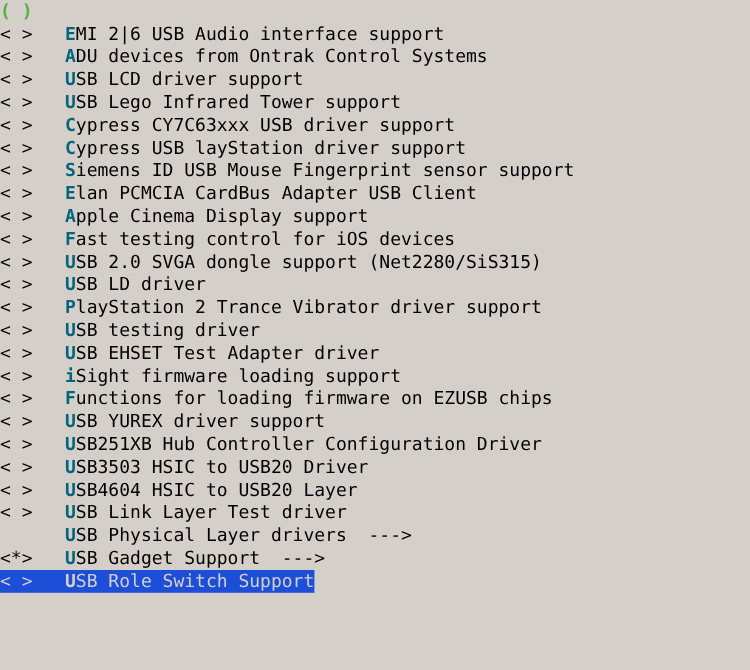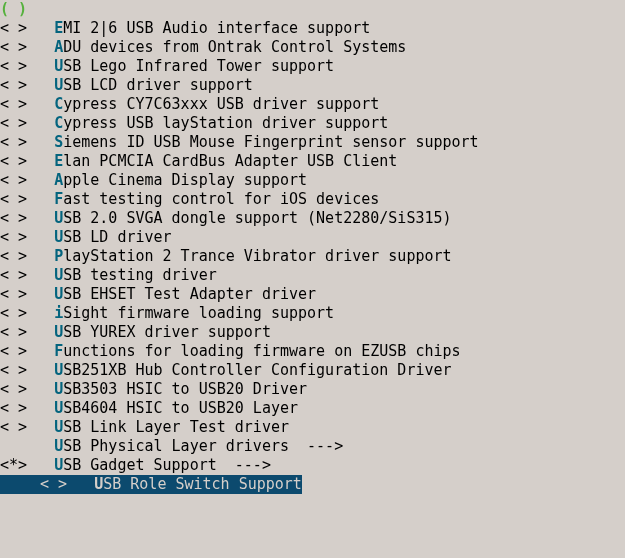--- a/index.html
+++ b/index.html
@@ -28,58 +28,57 @@
     color: #000;
   }
   .hotkey {
     color: #04647e;
     font-weight: bold;
   }
   .label {
     color: #000000;
   }
   .sel {
-    background: #0c4a6e;
+    background: #1d4ed8;
     color: #d5cfca;
-    padding-left: 40px;
   }
   .sel .hotkey {
     color: #d5cfca;
   }
   .sel .bracket, .sel .pad, .sel .label {
     color: #d5cfca;
   }
   .top-paren {
     color: #56b13d;
     font-weight: bold;
   }
 </style>
 </head>
 <body>
 
 <div class="screen" id="screen">
     <div class="row"><span class="top-paren">( )</span></div>
     <div class="row"><span><span class="bracket">&lt; &gt;</span><span class="pad">   </span><span class="hotkey">E</span><span class="label">MI 2|6 USB Audio interface support</span></span></div>
     <div class="row"><span><span class="bracket">&lt; &gt;</span><span class="pad">   </span><span class="hotkey">A</span><span class="label">DU devices from Ontrak Control Systems</span></span></div>
+    <div class="row"><span><span class="bracket">&lt; &gt;</span><span class="pad">   </span><span class="hotkey">U</span><span class="label">SB LCD driver support</span></span></div>
     <div class="row"><span><span class="bracket">&lt; &gt;</span><span class="pad">   </span><span class="hotkey">U</span><span class="label">SB Lego Infrared Tower support</span></span></div>
-    <div class="row"><span><span class="bracket">&lt; &gt;</span><span class="pad">   </span><span class="hotkey">U</span><span class="label">SB LCD driver support</span></span></div>
     <div class="row"><span><span class="bracket">&lt; &gt;</span><span class="pad">   </span><span class="hotkey">C</span><span class="label">ypress CY7C63xxx USB driver support</span></span></div>
     <div class="row"><span><span class="bracket">&lt; &gt;</span><span class="pad">   </span><span class="hotkey">C</span><span class="label">ypress USB layStation driver support</span></span></div>
     <div class="row"><span><span class="bracket">&lt; &gt;</span><span class="pad">   </span><span class="hotkey">S</span><span class="label">iemens ID USB Mouse Fingerprint sensor support</span></span></div>
     <div class="row"><span><span class="bracket">&lt; &gt;</span><span class="pad">   </span><span class="hotkey">E</span><span class="label">lan PCMCIA CardBus Adapter USB Client</span></span></div>
     <div class="row"><span><span class="bracket">&lt; &gt;</span><span class="pad">   </span><span class="hotkey">A</span><span class="label">pple Cinema Display support</span></span></div>
     <div class="row"><span><span class="bracket">&lt; &gt;</span><span class="pad">   </span><span class="hotkey">F</span><span class="label">ast testing control for iOS devices</span></span></div>
     <div class="row"><span><span class="bracket">&lt; &gt;</span><span class="pad">   </span><span class="hotkey">U</span><span class="label">SB 2.0 SVGA dongle support (Net2280/SiS315)</span></span></div>
     <div class="row"><span><span class="bracket">&lt; &gt;</span><span class="pad">   </span><span class="hotkey">U</span><span class="label">SB LD driver</span></span></div>
     <div class="row"><span><span class="bracket">&lt; &gt;</span><span class="pad">   </span><span class="hotkey">P</span><span class="label">layStation 2 Trance Vibrator driver support</span></span></div>
     <div class="row"><span><span class="bracket">&lt; &gt;</span><span class="pad">   </span><span class="hotkey">U</span><span class="label">SB testing driver</span></span></div>
     <div class="row"><span><span class="bracket">&lt; &gt;</span><span class="pad">   </span><span class="hotkey">U</span><span class="label">SB EHSET Test Adapter driver</span></span></div>
     <div class="row"><span><span class="bracket">&lt; &gt;</span><span class="pad">   </span><span class="hotkey">i</span><span class="label">Sight firmware loading support</span></span></div>
+    <div class="row"><span><span class="bracket">&lt; &gt;</span><span class="pad">   </span><span class="hotkey">F</span><span class="label">unctions for loading firmware on EZUSB chips</span></span></div>
     <div class="row"><span><span class="bracket">&lt; &gt;</span><span class="pad">   </span><span class="hotkey">U</span><span class="label">SB YUREX driver support</span></span></div>
-    <div class="row"><span><span class="bracket">&lt; &gt;</span><span class="pad">   </span><span class="hotkey">F</span><span class="label">unctions for loading firmware on EZUSB chips</span></span></div>
     <div class="row"><span><span class="bracket">&lt; &gt;</span><span class="pad">   </span><span class="hotkey">U</span><span class="label">SB251XB Hub Controller Configuration Driver</span></span></div>
     <div class="row"><span><span class="bracket">&lt; &gt;</span><span class="pad">   </span><span class="hotkey">U</span><span class="label">SB3503 HSIC to USB20 Driver</span></span></div>
     <div class="row"><span><span class="bracket">&lt; &gt;</span><span class="pad">   </span><span class="hotkey">U</span><span class="label">SB4604 HSIC to USB20 Layer</span></span></div>
     <div class="row"><span><span class="bracket">&lt; &gt;</span><span class="pad">   </span><span class="hotkey">U</span><span class="label">SB Link Layer Test driver</span></span></div>
     <div class="row"><span><span class="bracket">   </span><span class="pad">   </span><span class="hotkey">U</span><span class="label">SB Physical Layer drivers  ---&gt;</span></span></div>
     <div class="row"><span><span class="bracket">&lt;*&gt;</span><span class="pad">   </span><span class="hotkey">U</span><span class="label">SB Gadget Support  ---&gt;</span></span></div>
     <div class="row"><span class="sel"><span class="bracket">&lt; &gt;</span><span class="pad">   </span><span class="hotkey">U</span><span class="label">SB Role Switch Support</span></span></div>
   </div>
 
 </body></html>

